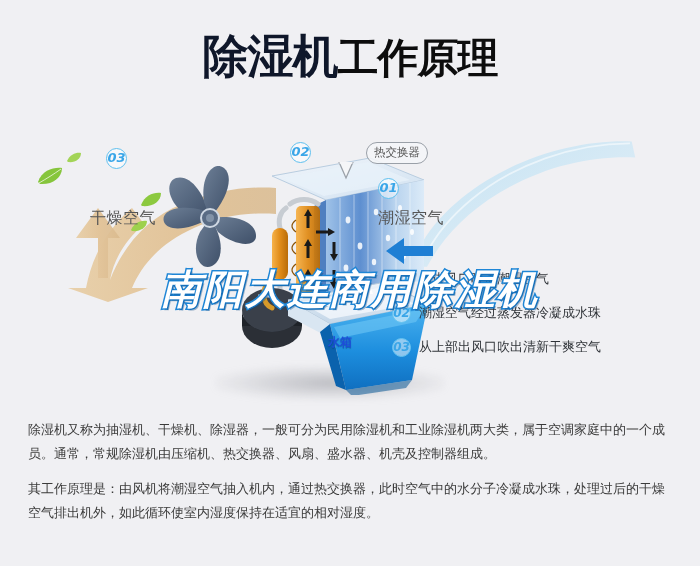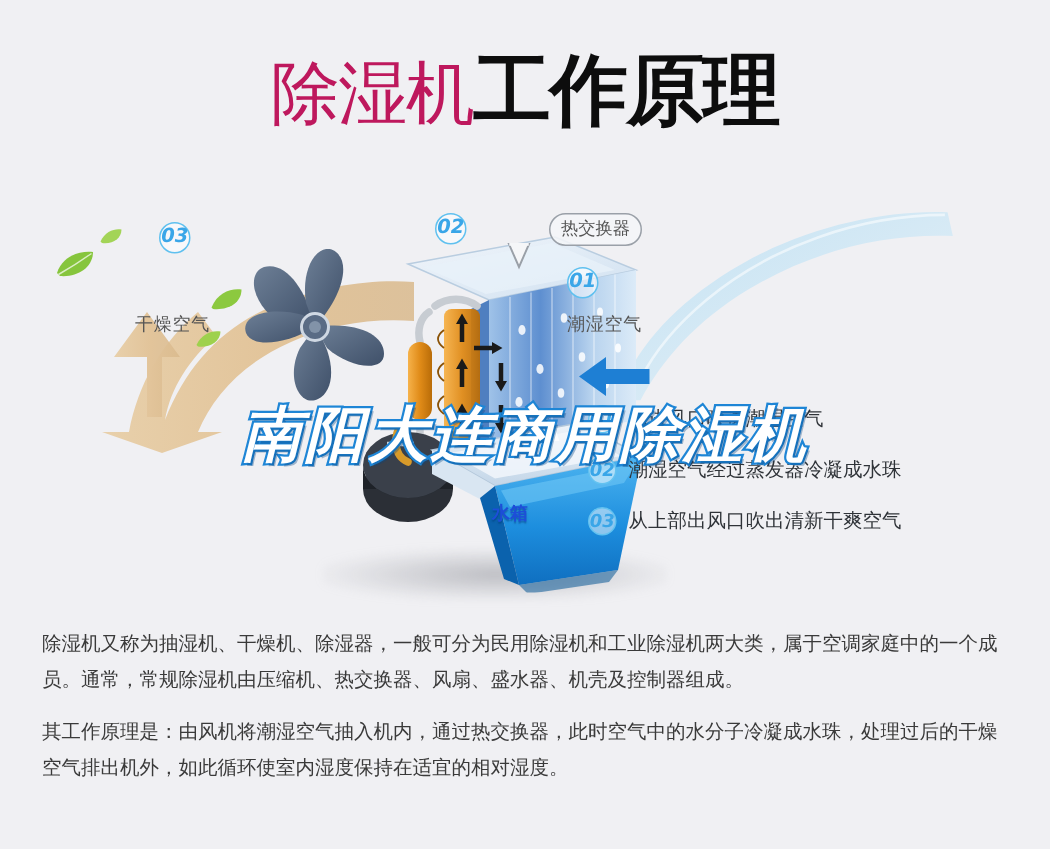--- a/index.html
+++ b/index.html
@@ -15,25 +15,25 @@
     background: #f0f0f3;
   }
 
   
   .title-wrap {
     position: absolute; left: 0; top: 26px;
     width: 700px; text-align: center;
     white-space: nowrap;
   }
   .title-a {
-    font-size: 46px; font-weight: normal; color: #be185d;
+    font-size: 46px; font-weight: bold; color: #0f172a;
     letter-spacing: -1px; vertical-align: baseline;
   }
   .title-b {
-    font-size: 52px; font-weight: bold; color: #0d0d0d;
+    font-size: 41px; font-weight: bold; color: #0d0d0d;
     letter-spacing: -1px; margin-left: 0; vertical-align: baseline;
   }
 
   
   .stage {
     position: absolute; left: 0; top: 130px;
     width: 700px; height: 270px;
   }
 
   
@@ -68,21 +68,21 @@
     position: absolute;
     font-size: 13px; font-weight: bold; font-style: italic;
     color: #3aa6e8;
     border: 1.6px solid #5fc0ef;
     border-radius: 50%;
     width: 21px; height: 21px; line-height: 18px; text-align: center;
     background: rgba(255,255,255,.55);
   }
   .diag-label {
     position: absolute;
-    font-size: 12px; color: #555; letter-spacing: .5px;
+    font-size: 16px; color: #555; letter-spacing: .5px;
   }
   .bubble {
     position: absolute;
     border: 1.4px solid #9aa0a8;
     border-radius: 11px;
     padding: 2px 7px 3px;
     font-size: 11.5px; color: #555;
     background: rgba(245,246,248,.85);
     white-space: nowrap;
   }

